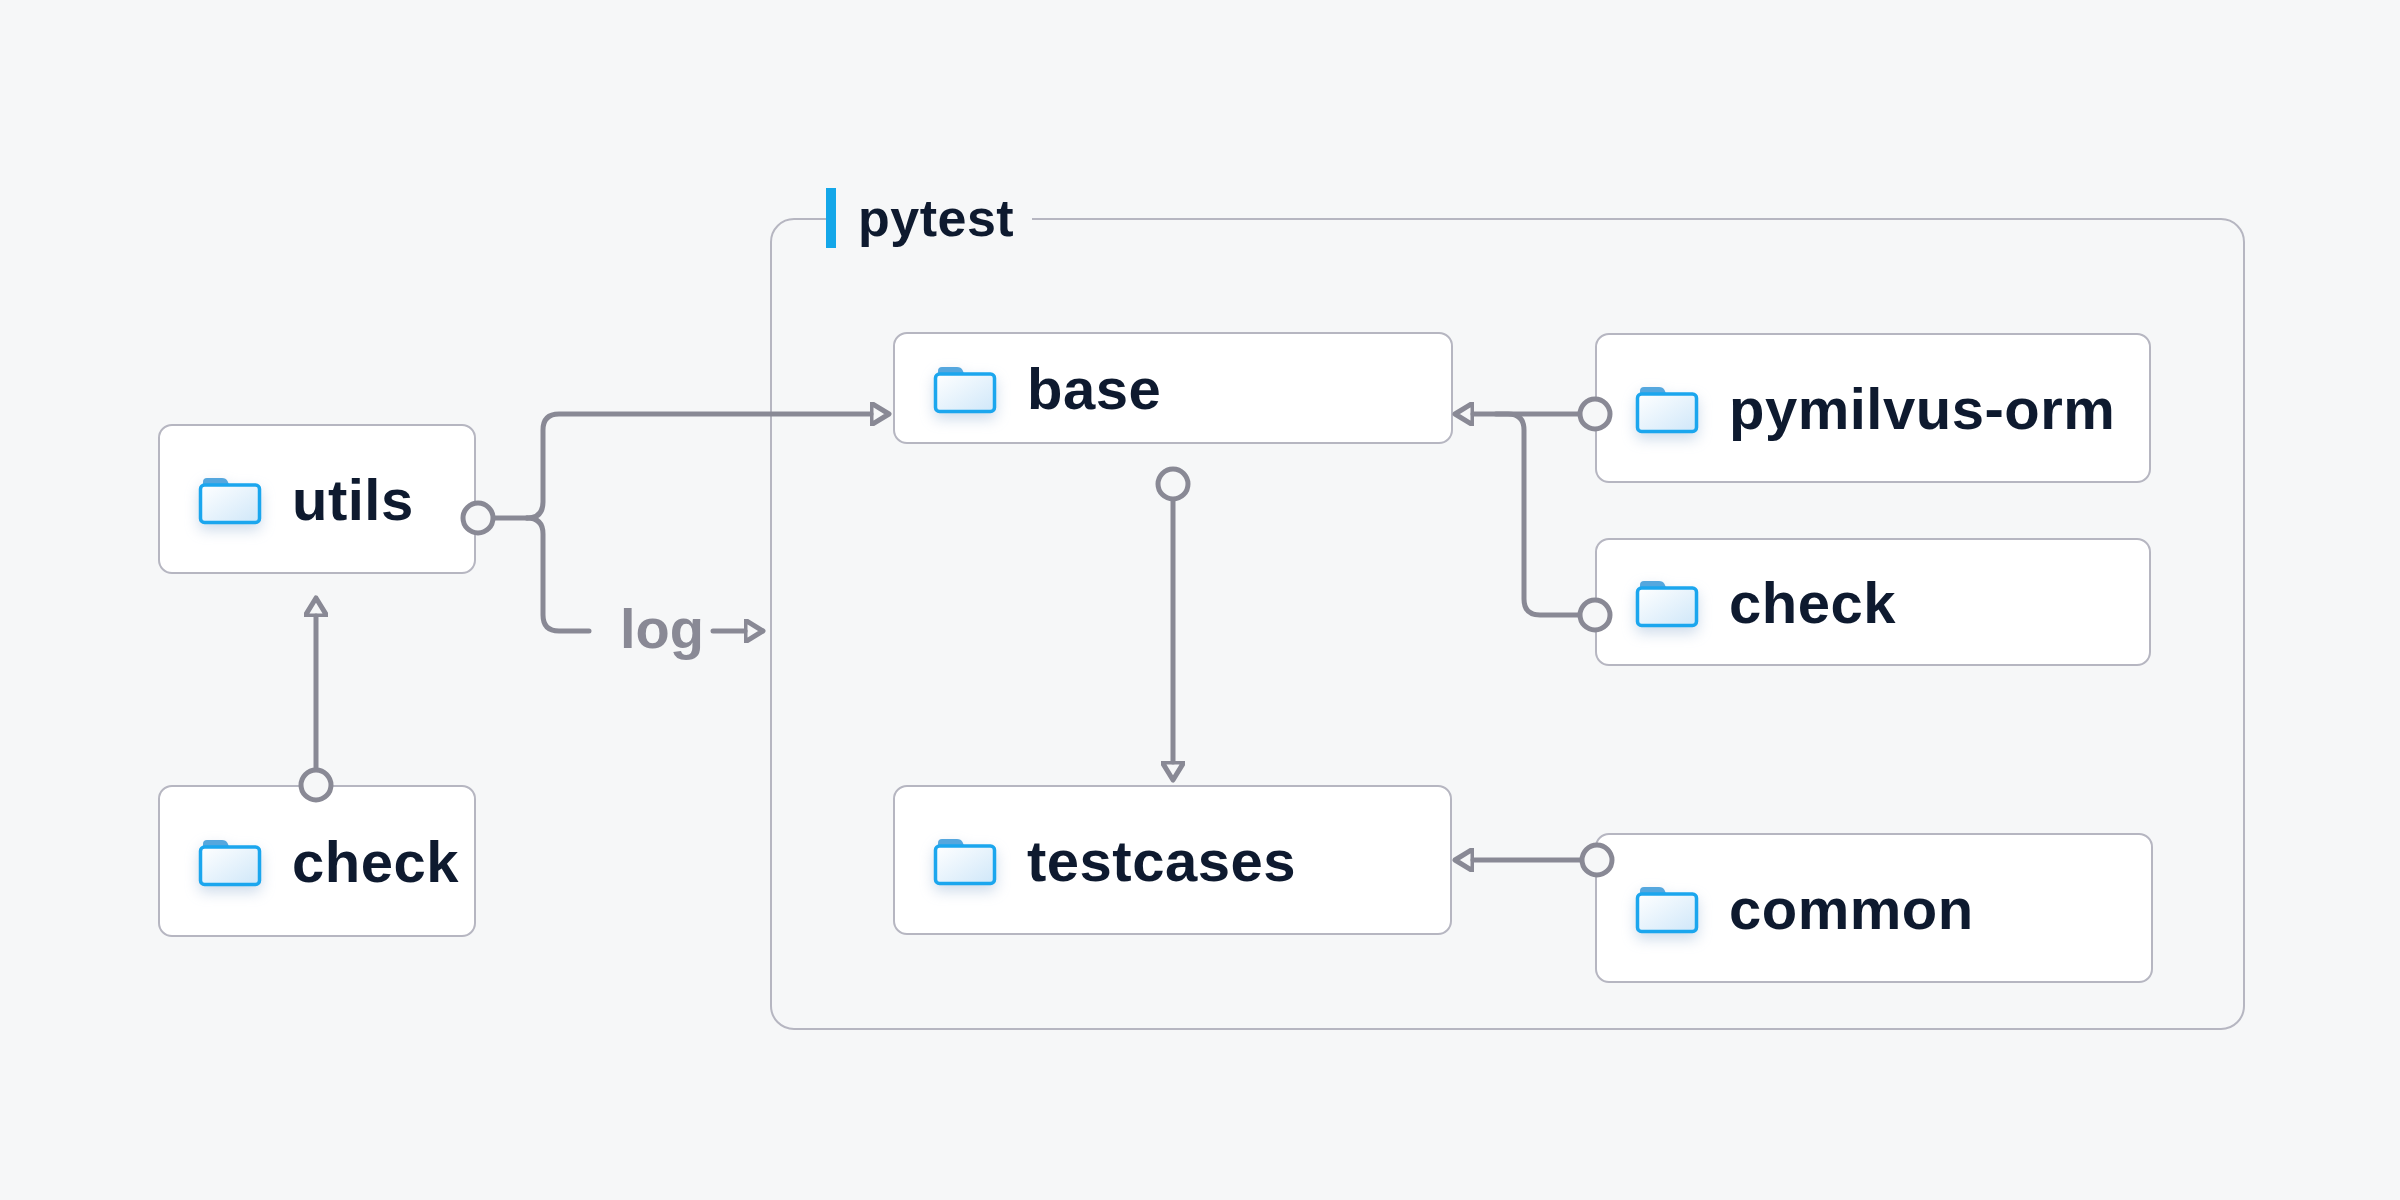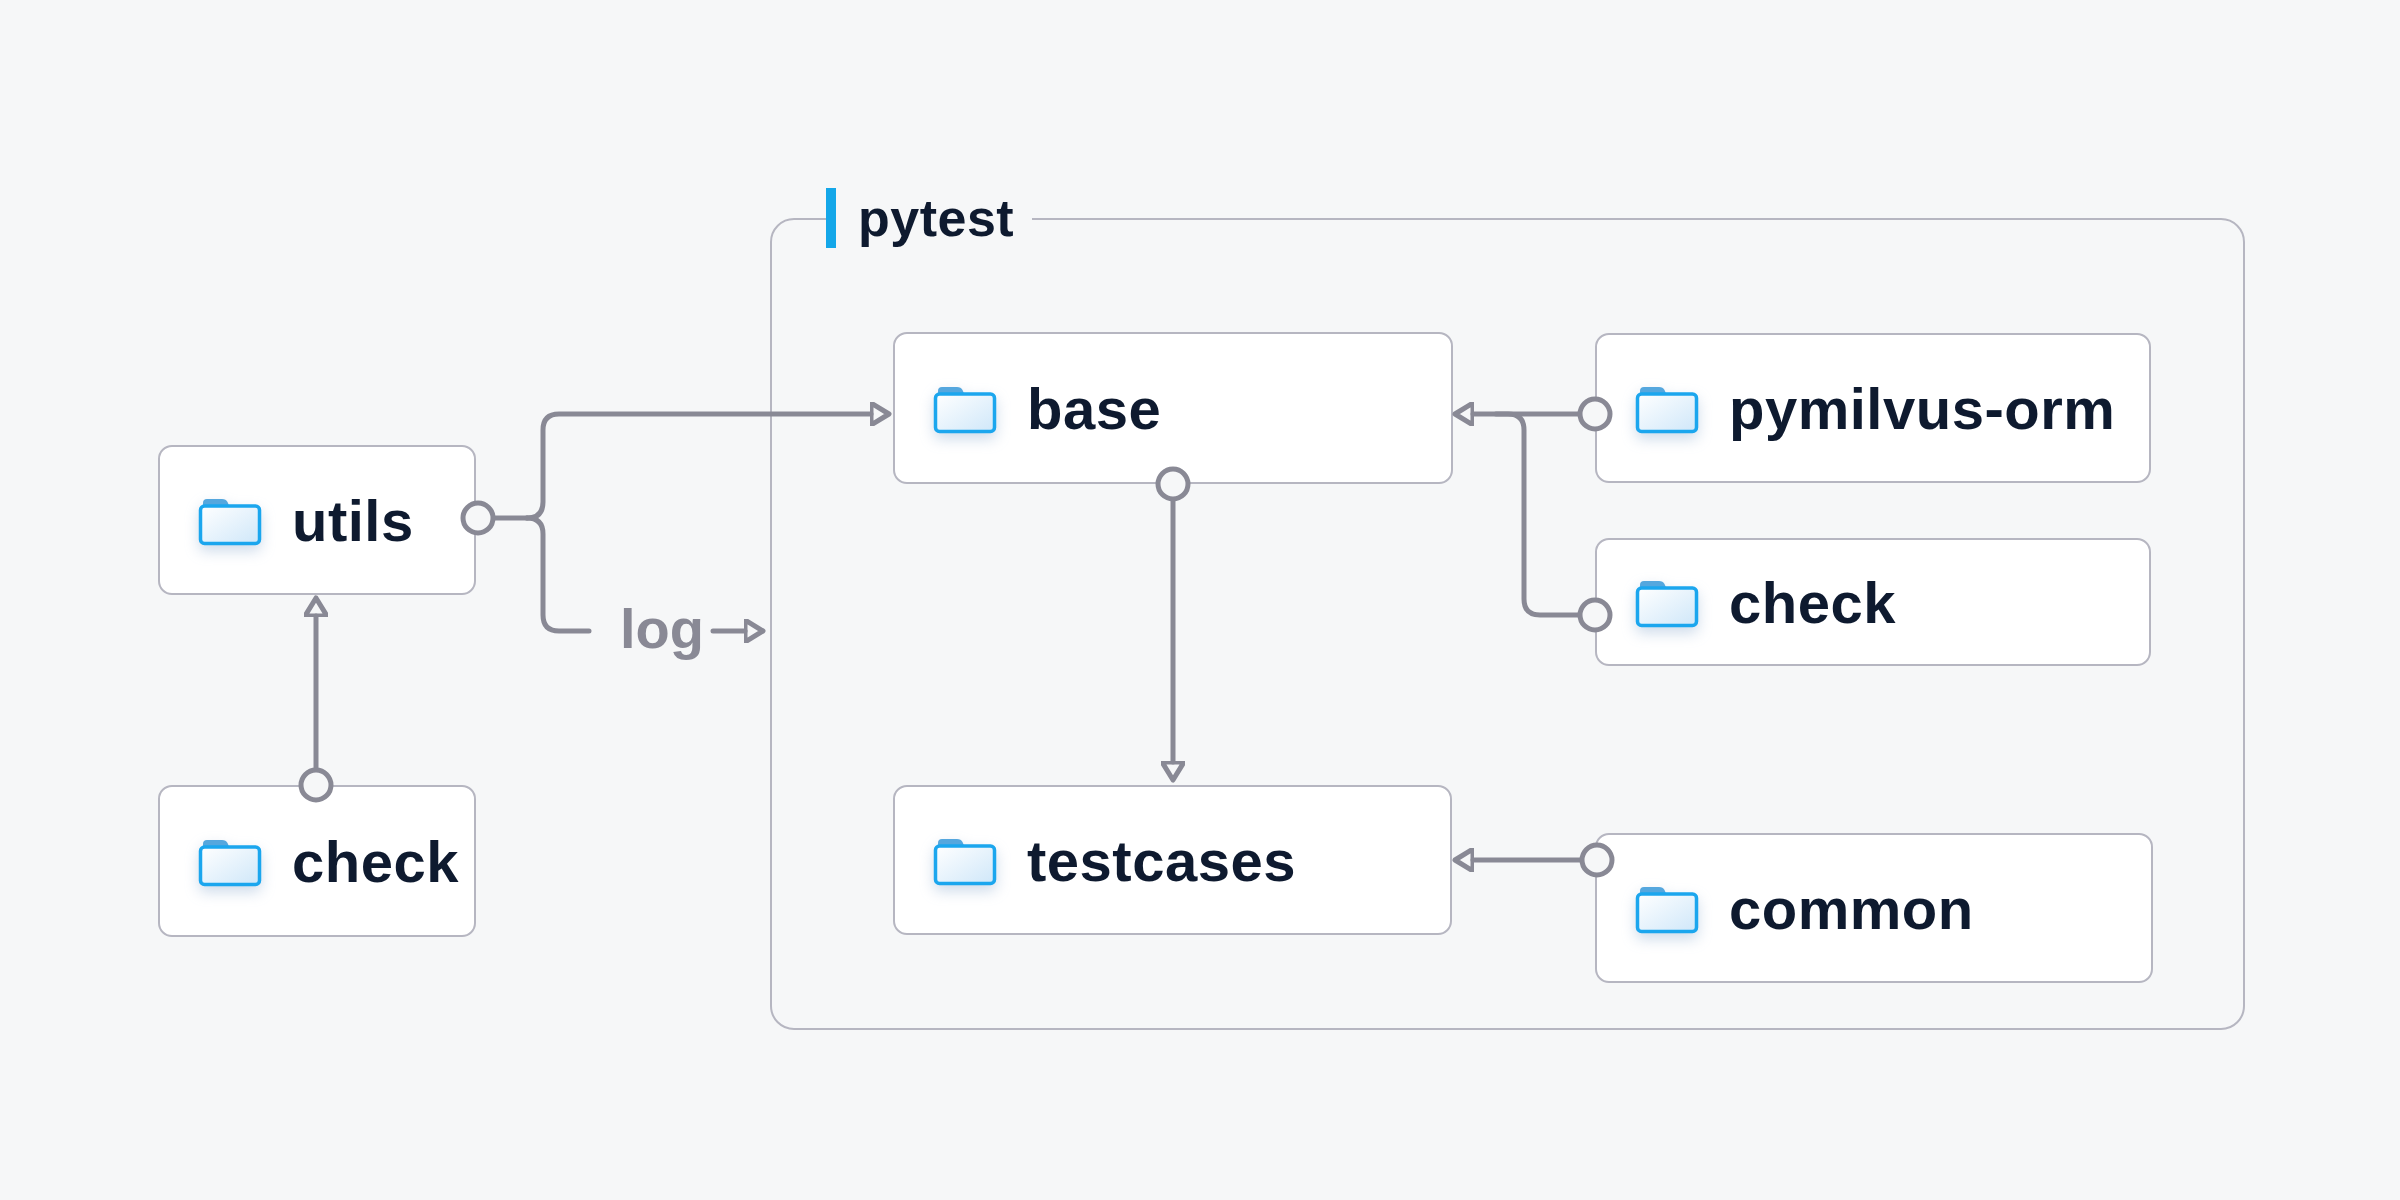--- a/index.html
+++ b/index.html
@@ -56,23 +56,23 @@
   }
   .node .label{
     font-size:58px;font-weight:700;color:var(--navy);
     letter-spacing:0.5px;
     white-space:nowrap;
   }
   .node .icon{
     width:64px;height:52px;flex:0 0 auto;
     filter:drop-shadow(0 6px 7px rgba(110,150,195,.33));
   }
-  .node-utils    {left:158px; top:445px; width:318px; height:150px;}
+  .node-utils    {left:158px; top:424px; width:318px; height:150px;}
   .node-config   {left:158px; top:785px; width:318px; height:152px;}
-  .node-base     {left:893px; top:332px; width:560px; height:152px;}
+  .node-base     {left:893px; top:332px; width:560px; height:112px;}
   .node-pymilvus {left:1595px;top:333px; width:556px; height:150px;}
   .node-check    {left:1595px;top:538px; width:556px; height:128px;}
   .node-testcases{left:893px; top:785px; width:559px; height:150px;}
   .node-common   {left:1595px;top:785px; width:558px; height:150px;margin-top:48px;}
 
   
   .edge-label{
     position:absolute;
     left:602px;top:631px;
     transform:translateY(-54%);

